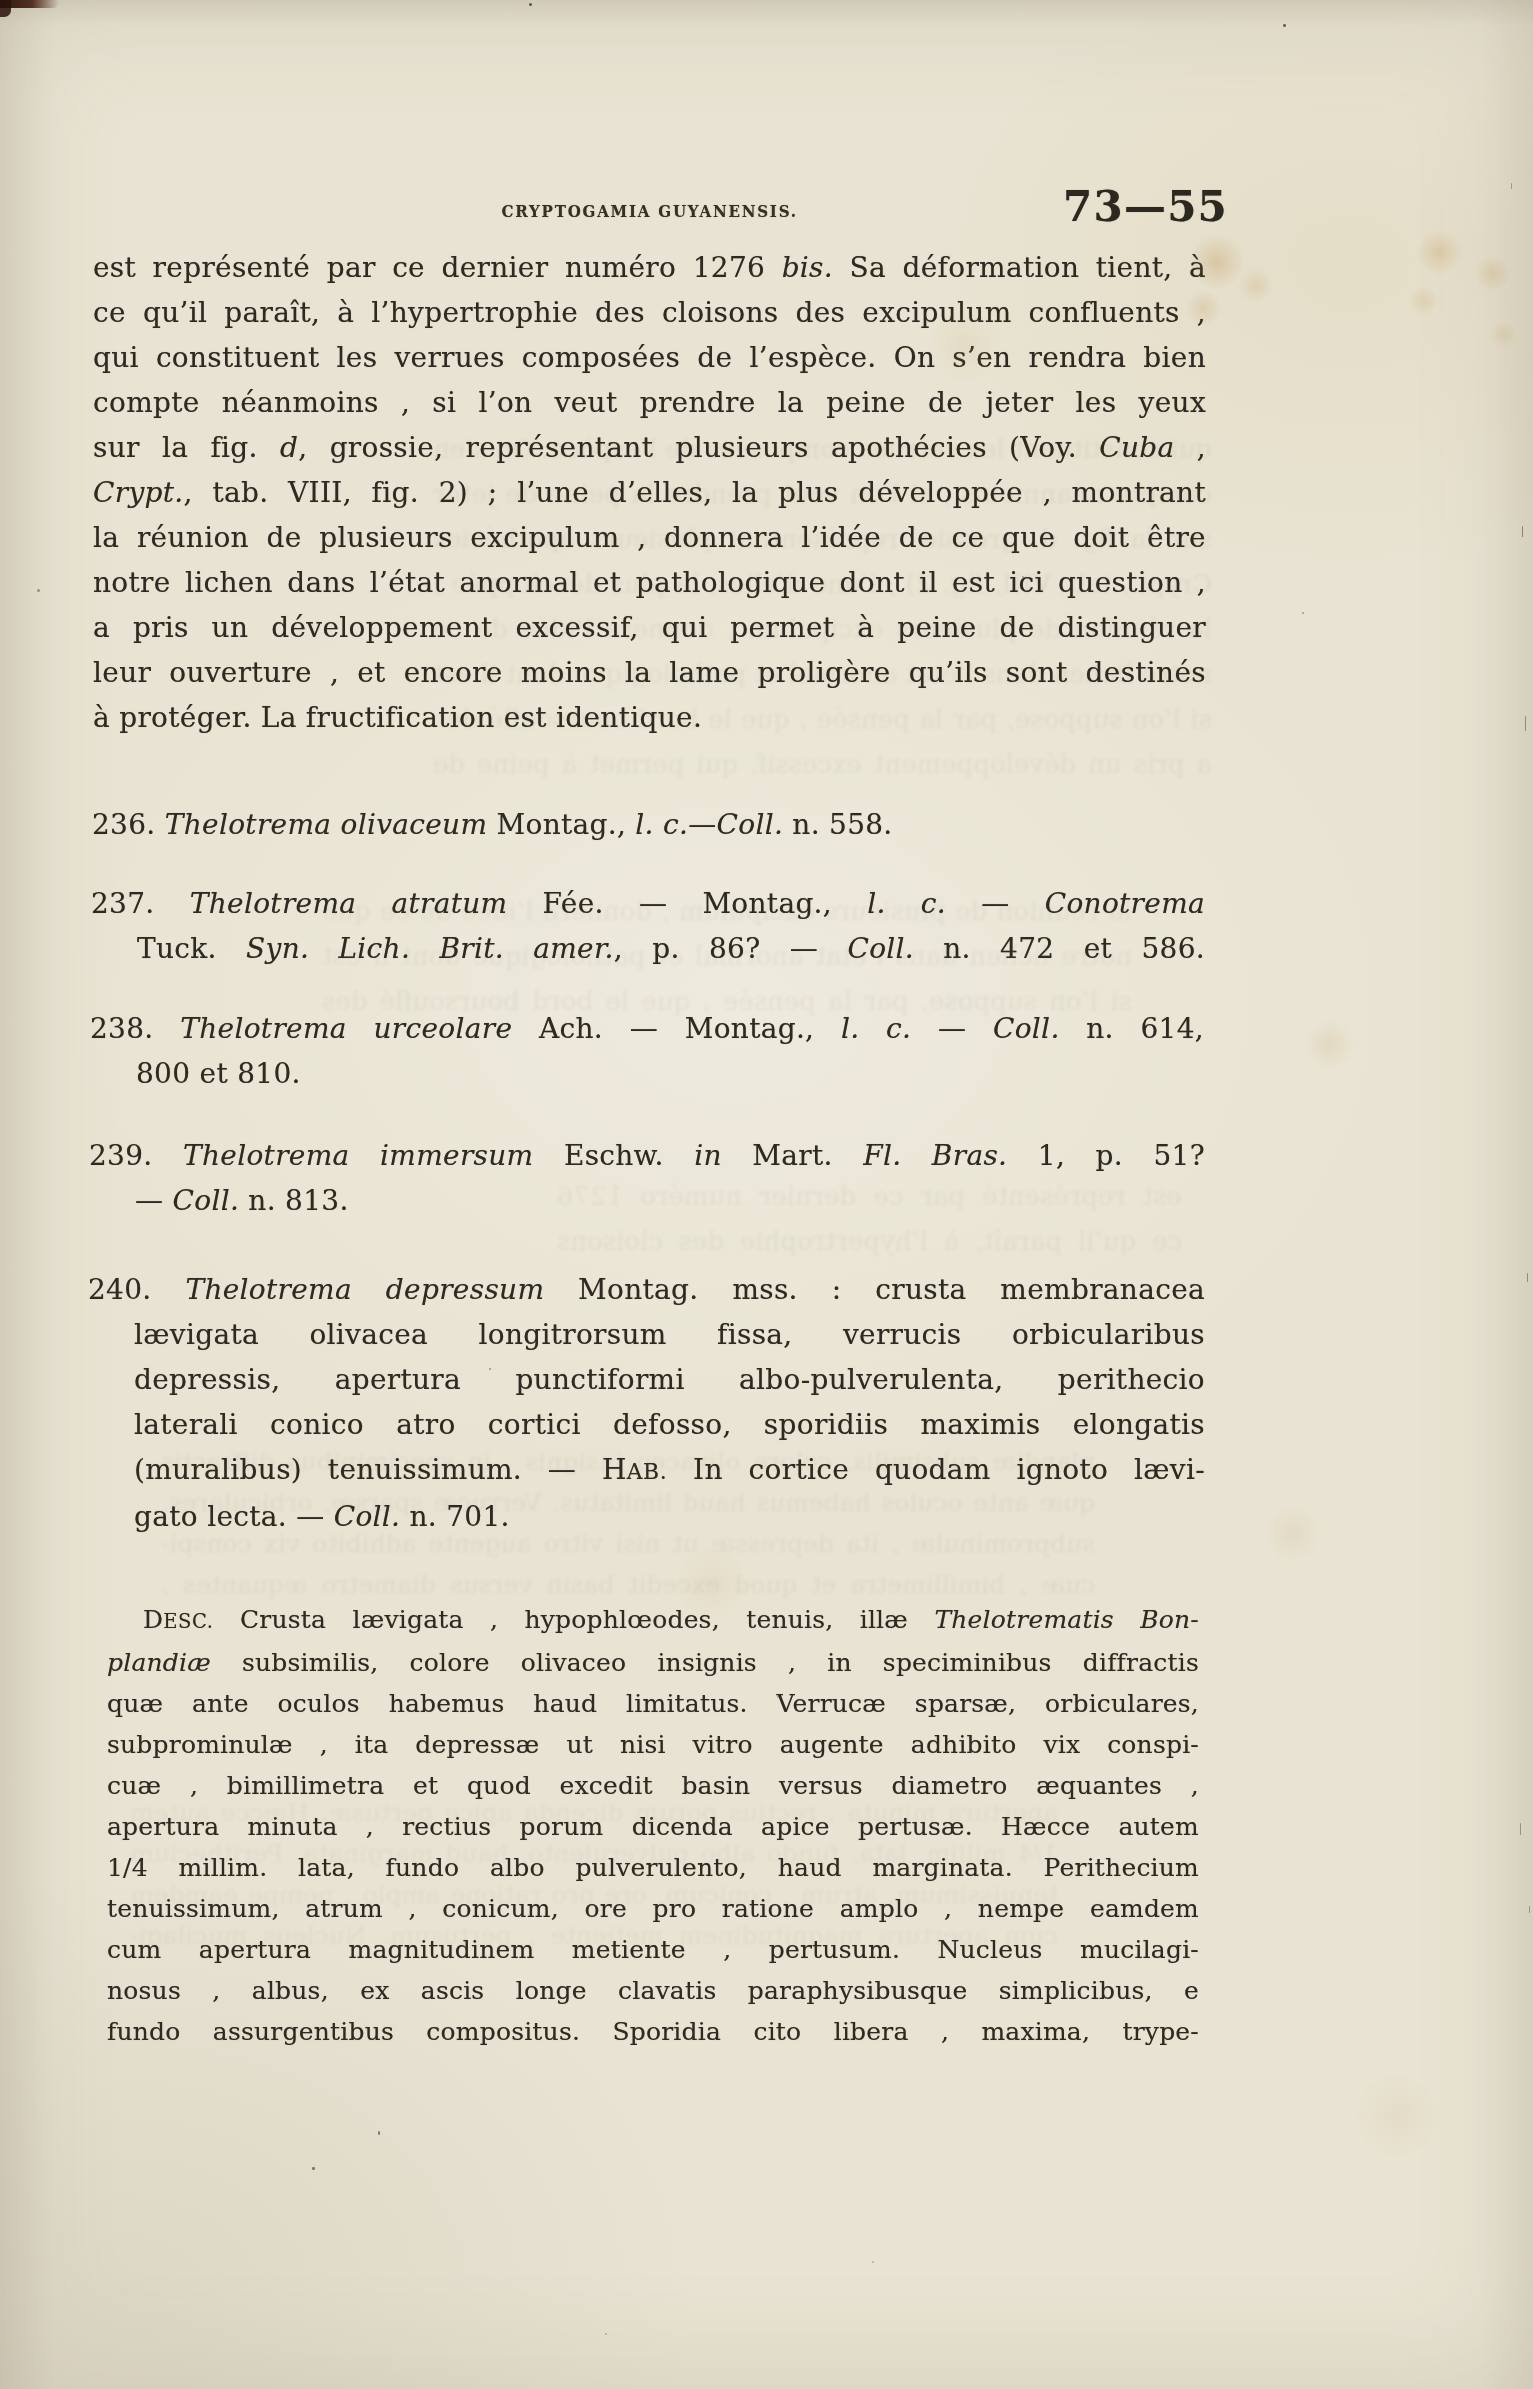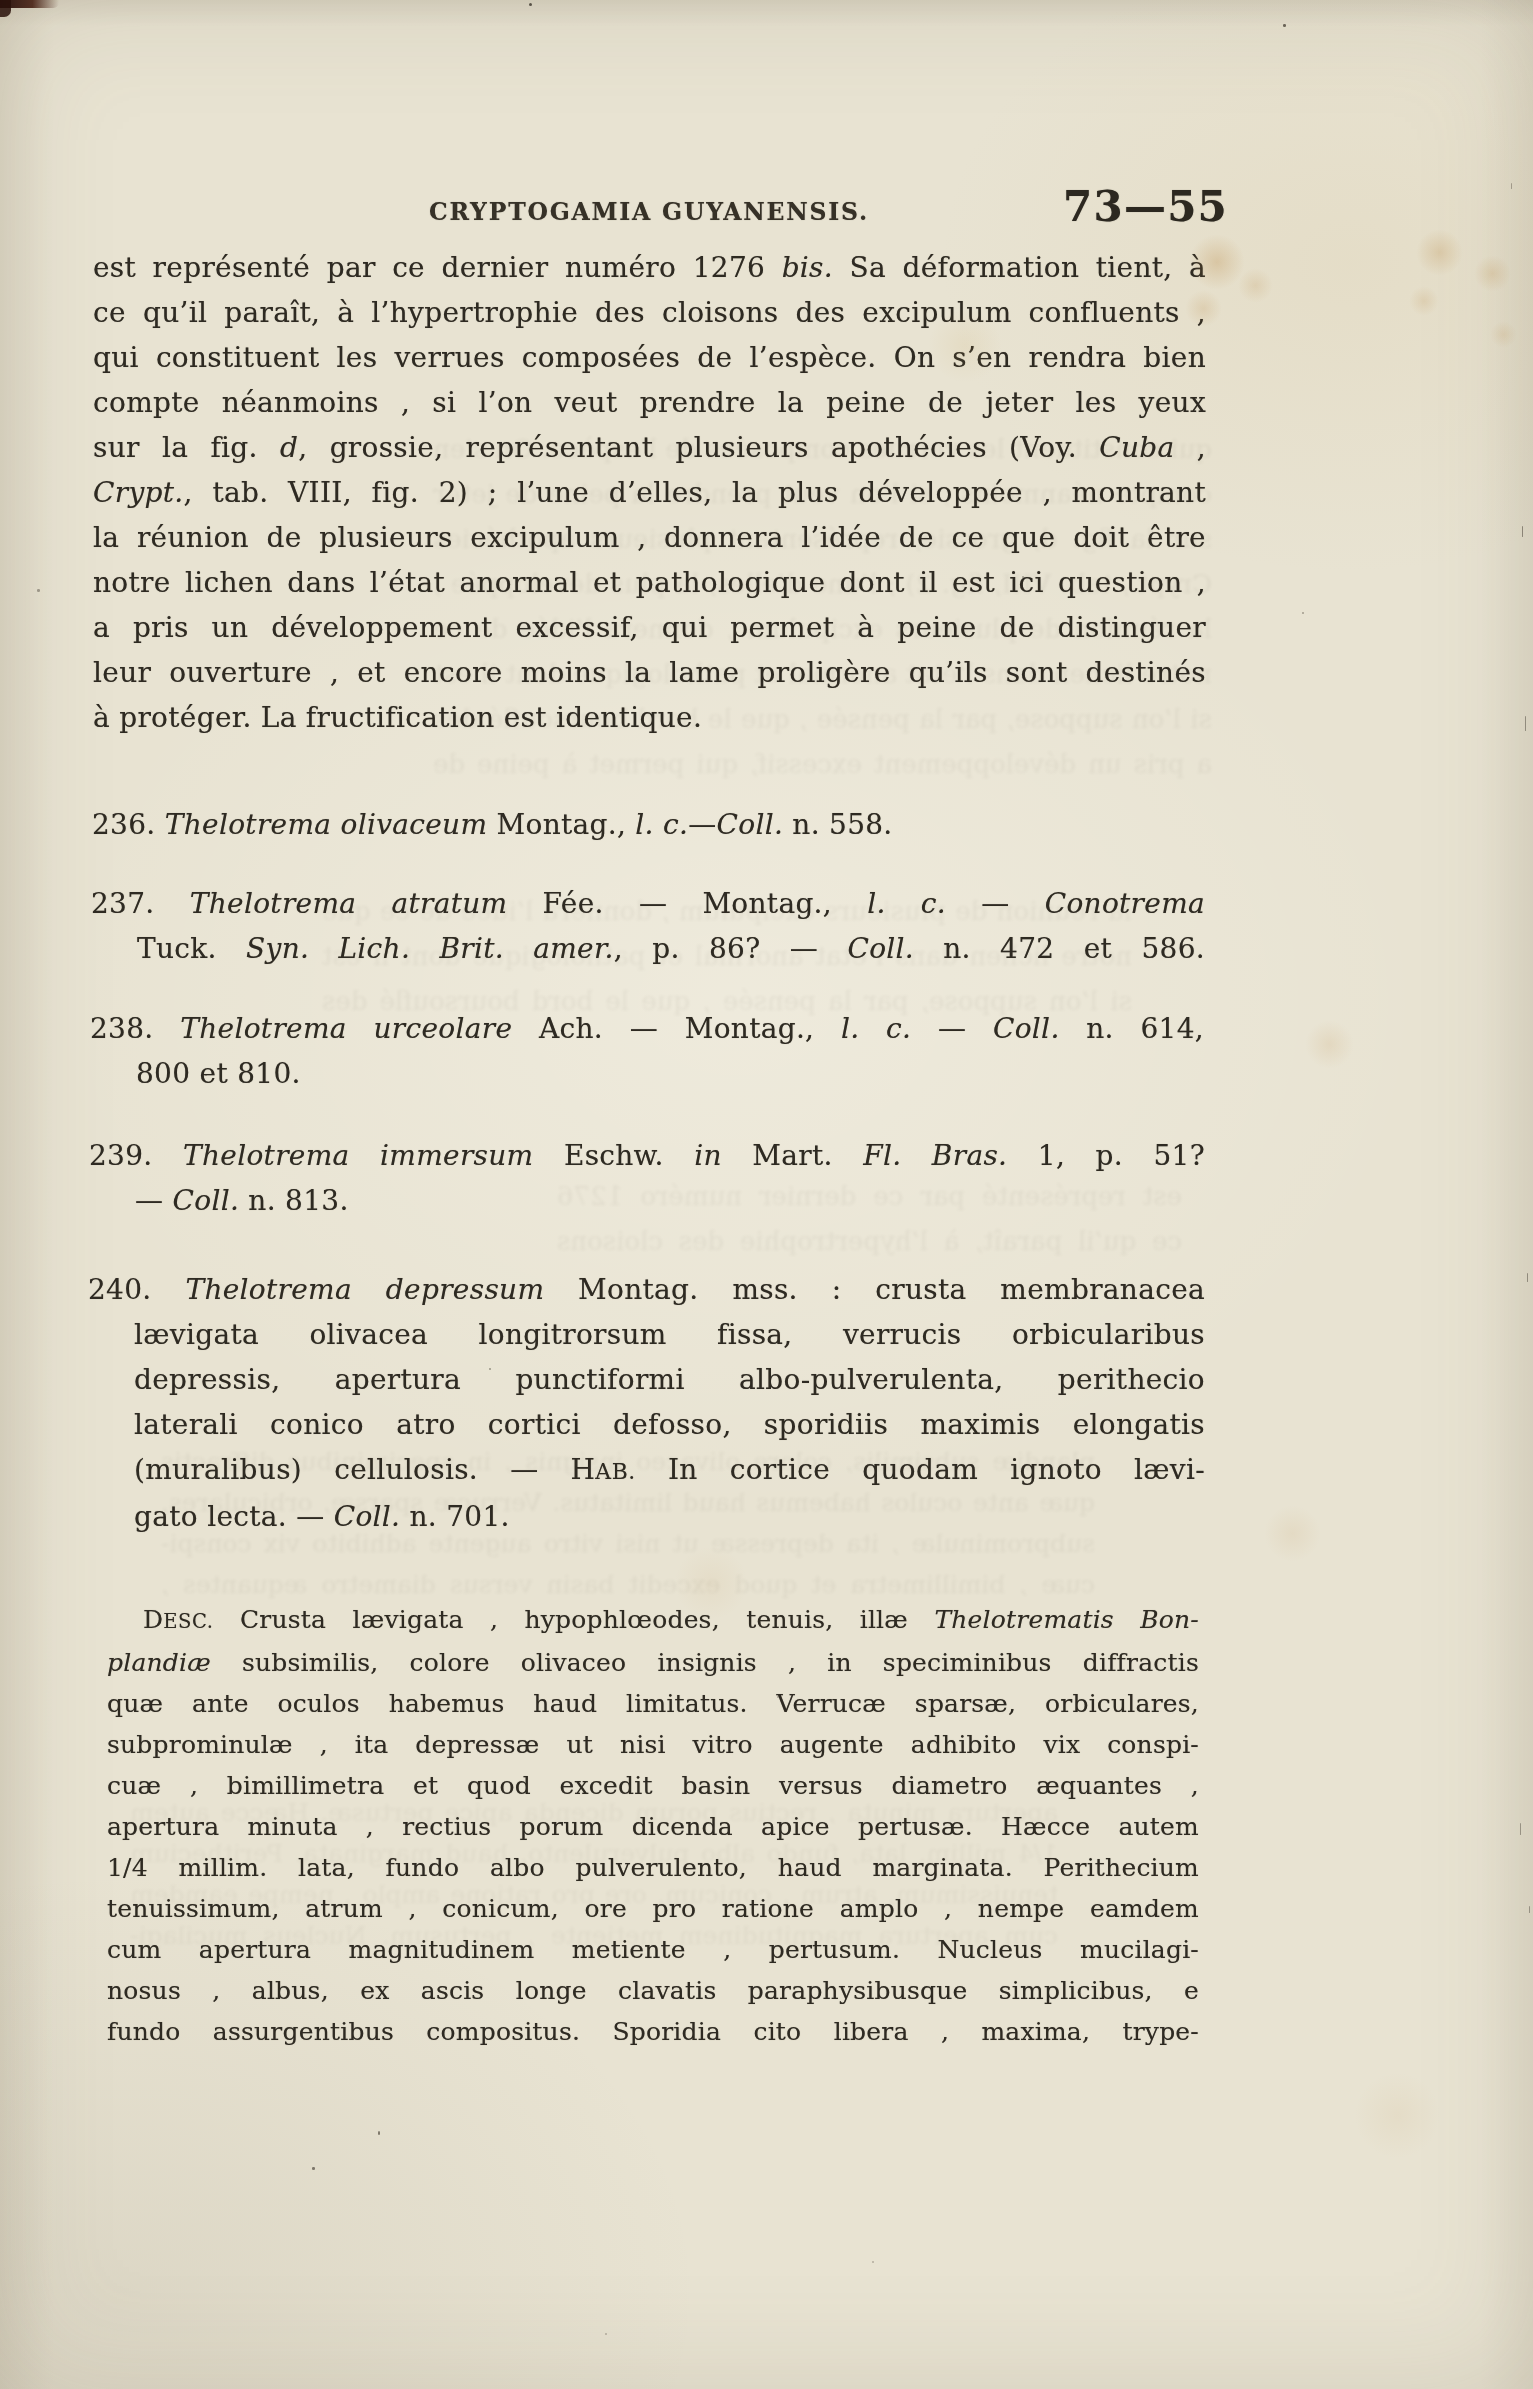--- a/index.html
+++ b/index.html
@@ -23,21 +23,21 @@
     font-size:28px;line-height:45px;letter-spacing:0.3px;
     text-shadow:0 0 0.7px rgba(46,42,34,.45);
     white-space:normal;
   }
   .line.just{text-align:justify;text-align-last:justify;}
   .i{font-style:italic;}
   .cs{font-size:.78em;letter-spacing:0.6px;}
   
   .running-title{
     position:absolute;left:93px;top:197px;width:1113px;
-    text-align:center;font-weight:700;font-size:25px;line-height:30px;
+    text-align:center;font-weight:700;font-size:16px;line-height:30px;
     letter-spacing:1.9px;color:#363127;
     text-shadow:0 0 0.9px rgba(54,49,39,.5);
   }
   .running-title>span{display:inline-block;transform:scaleX(.94);}
   .page-number{
     position:absolute;right:306px;top:188px;
     font-weight:700;font-size:42px;line-height:37px;letter-spacing:1.2px;
     color:#2c2820;text-shadow:0 0 0.9px rgba(44,40,32,.5);
   }
   
@@ -133,21 +133,21 @@
     </div>
   <div class="block entry e239">
       <div class="line just"><span>239. </span><span class="i">Thelotrema immersum</span><span> Eschw. </span><span class="i">in</span><span> Mart. </span><span class="i">Fl. Bras.</span><span> 1, p. 51?</span></div>
       <div class="line"><span>— </span><span class="i">Coll.</span><span> n. 813.</span></div>
     </div>
   <div class="block entry e240">
       <div class="line just"><span>240. </span><span class="i">Thelotrema depressum</span><span> Montag. mss. : crusta membranacea</span></div>
       <div class="line just"><span>lævigata olivacea longitrorsum fissa, verrucis orbicularibus</span></div>
       <div class="line just"><span>depressis, apertura punctiformi albo-pulverulenta, perithecio</span></div>
       <div class="line just"><span>laterali conico atro cortici defosso, sporidiis maximis elongatis</span></div>
-      <div class="line just"><span>(muralibus) cellulosis. — H</span><span class="cs">AB.</span><span> In cortice quodam ignoto lævi-</span></div>
+      <div class="line just"><span>(muralibus) tenuissimum. — H</span><span class="cs">AB.</span><span> In cortice quodam ignoto lævi-</span></div>
       <div class="line"><span>gato lecta. — </span><span class="i">Coll.</span><span> n. 701.</span></div>
     </div>
   <div class="block p-desc">
       <div class="line just"><span>D</span><span class="cs">ESC.</span><span> Crusta lævigata , hypophlœodes, tenuis, illæ </span><span class="i">Thelotrematis Bon-</span></div>
       <div class="line just"><span class="i">plandiæ</span><span> subsimilis, colore olivaceo insignis , in speciminibus diffractis</span></div>
       <div class="line just"><span>quæ ante oculos habemus haud limitatus. Verrucæ sparsæ, orbiculares,</span></div>
       <div class="line just"><span>subprominulæ , ita depressæ ut nisi vitro augente adhibito vix conspi-</span></div>
       <div class="line just"><span>cuæ , bimillimetra et quod excedit basin versus diametro æquantes ,</span></div>
       <div class="line just"><span>apertura minuta , rectius porum dicenda apice pertusæ. Hæcce autem</span></div>
       <div class="line just"><span>1/4 millim. lata, fundo albo pulverulento, haud marginata. Perithecium</span></div>

